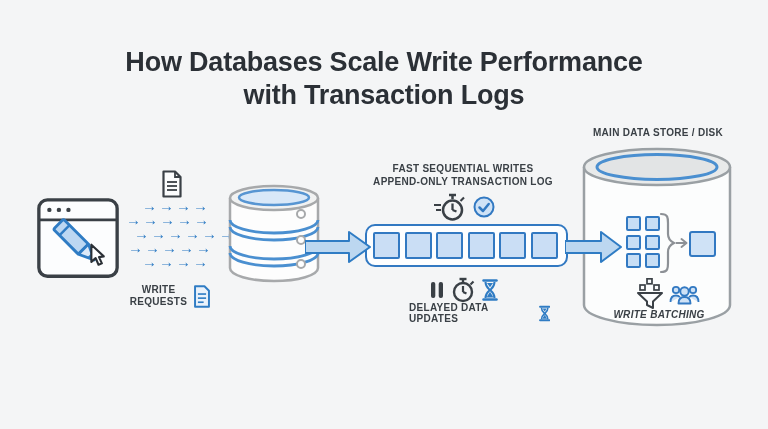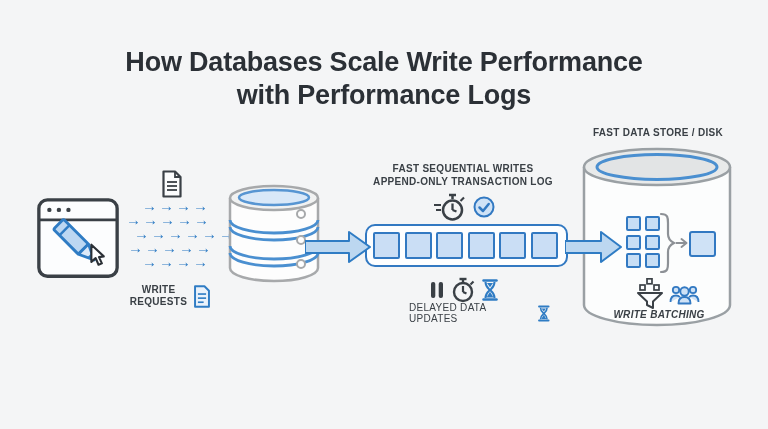--- a/index.html
+++ b/index.html
@@ -64,33 +64,33 @@
   .batch-square {
     position:absolute; left:689px; top:231px; width:27px; height:26px;
     background:#cfe2f6; border:2.5px solid #3279c2; border-radius:3px;
   }
 
   .icon-row { position:absolute; display:flex; align-items:center; }
   .delayed-row {
     position:absolute; left:385px; top:302px; width:165px;
     display:flex; align-items:center; justify-content:center; gap:5px;
   }
-  .delayed-text { font-size:10px; font-weight:400; color:#3a4046; letter-spacing:0.3px;padding-left:24px; }
+  .delayed-text { font-size:10px; font-weight:700; color:#3a4046; letter-spacing:0.3px;padding-left:24px; }
 
   svg { display:block; }
   .abs { position:absolute; }
 </style>
 </head>
 <body>
 
 <div class="canvas">
 
   <div class="title">
     <div>How Databases Scale Write Performance</div>
-    <div>with Performance Logs</div>
+    <div>with Transaction Logs</div>
   </div>
 
   <svg class="abs" style="left:36px; top:196px;" width="84" height="86" viewBox="0 0 88 88">
     <rect x="3" y="3" width="82" height="80" rx="9" fill="#fcfdfe" stroke="#3a4046" stroke-width="3.5"></rect>
     <line x1="3" y1="24" x2="85" y2="24" stroke="#3a4046" stroke-width="3"></line>
     <circle cx="14" cy="13.5" r="2.3" fill="#3a4046"></circle>
     <circle cx="24" cy="13.5" r="2.3" fill="#3a4046"></circle>
     <circle cx="34" cy="13.5" r="2.3" fill="#3a4046"></circle>
     <g transform="translate(44 49) rotate(-45)">
       <rect x="-7.5" y="-29" width="15" height="37" rx="2" fill="#bcd7f2" stroke="#2f7cc4" stroke-width="3"></rect>
@@ -169,21 +169,21 @@
 
   <div class="log-strip">
       <div class="sq"></div>
       <div class="sq"></div>
       <div class="sq"></div>
       <div class="sq"></div>
       <div class="sq"></div>
       <div class="sq"></div>
     </div>
 
-  <div class="lbl" style="left:588px; top:126px; width:140px;">FAST DATA STORE / DISK</div>
+  <div class="lbl" style="left:588px; top:126px; width:140px;">MAIN DATA STORE / DISK</div>
 
   <svg class="abs" style="left:582px; top:147px;" width="150" height="190" viewBox="0 0 150 190">
     <path d="M2 20 V158 A73 20 0 0 0 148 158 V20" fill="#fcfdfd" stroke="#9aa0a4" stroke-width="2.5"></path>
     <ellipse cx="75" cy="20" rx="73" ry="18" fill="#e8eaea" stroke="#9aa0a4" stroke-width="2.5"></ellipse>
     <ellipse cx="75" cy="20" rx="60" ry="12.5" fill="#e2e4e5" stroke="#4a8fd0" stroke-width="3"></ellipse>
   </svg>
 
   <svg class="abs" style="left:565px; top:231px; z-index:3;" width="57" height="32" viewBox="0 0 57 32">
     <polygon points="0,10 36,10 36,1 56,16 36,31 36,22 0,22" fill="#bcd7f0" stroke="#2f7cc4" stroke-width="2" stroke-linejoin="round"></polygon>
   </svg>

